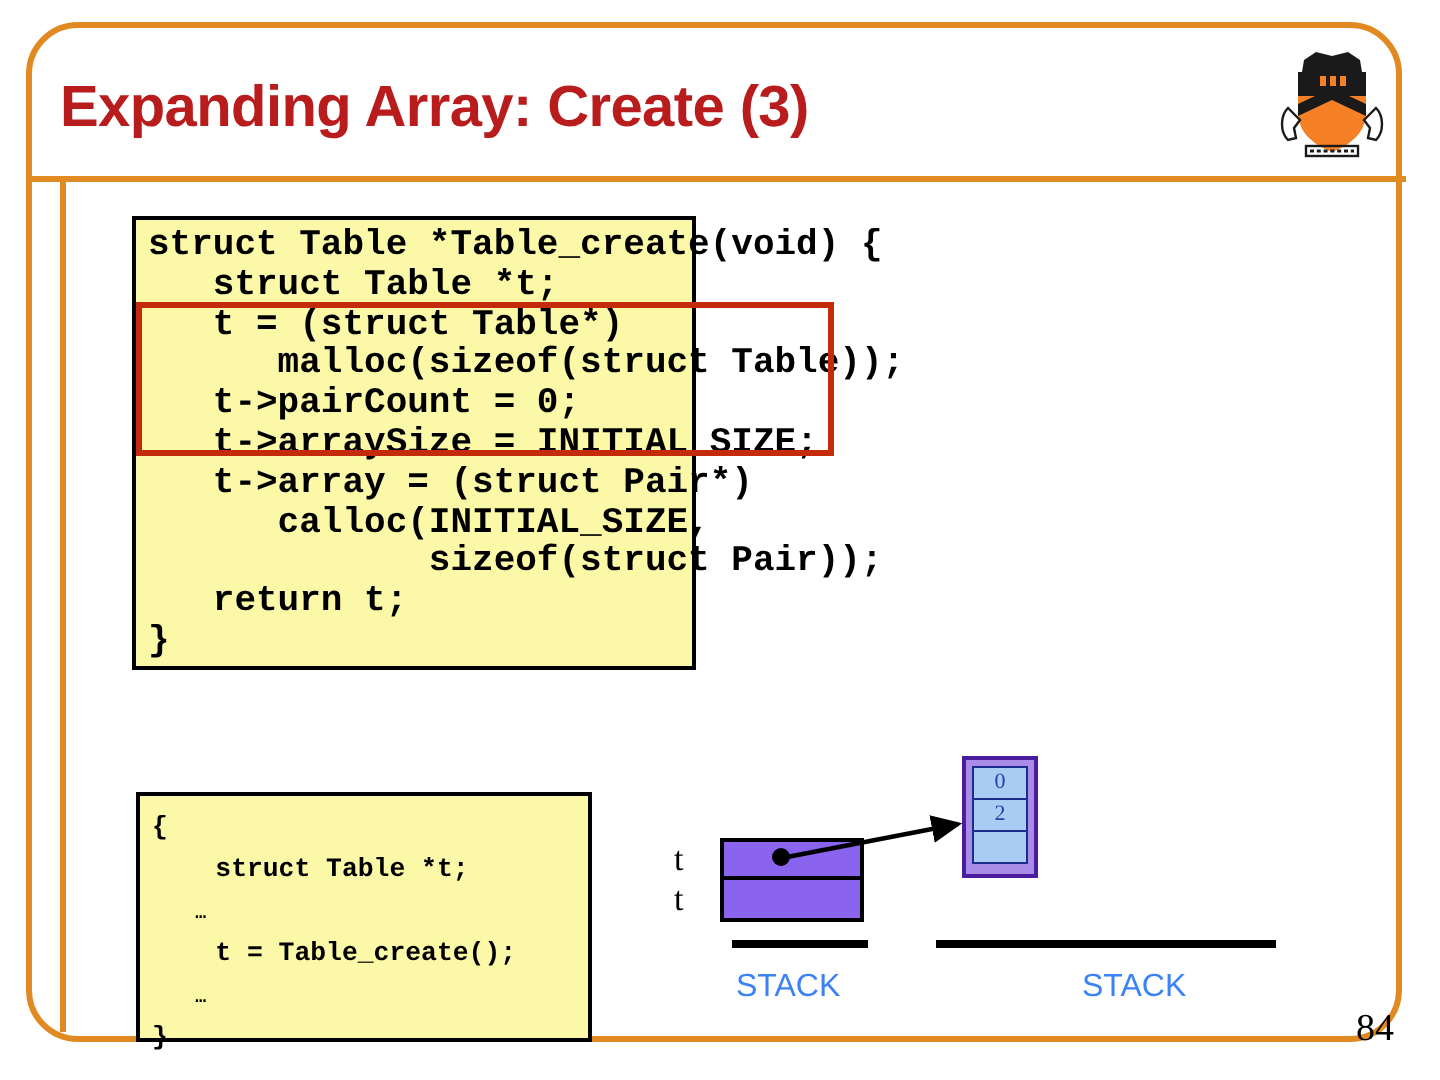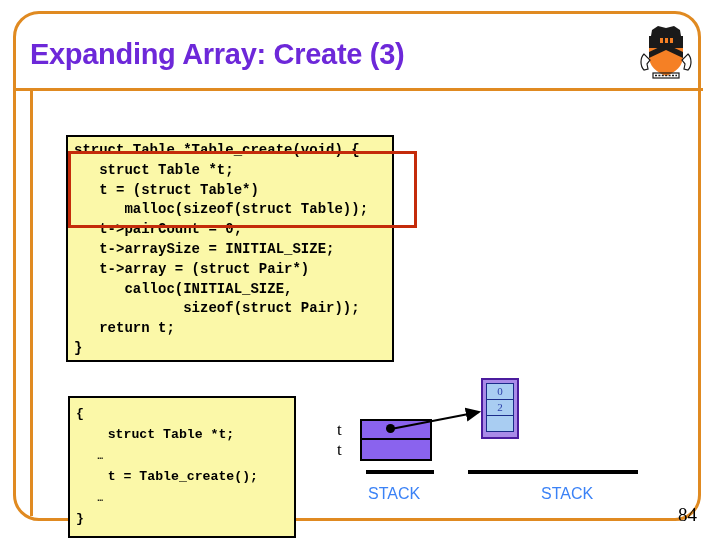--- a/index.html
+++ b/index.html
@@ -45,21 +45,21 @@
     background: #E08A21;
   }
 
   
   .slide-title {
     position: absolute;
     left: 30px;
     top: 38px;
     font-size: 29px;
     font-weight: bold;
-    color: #6d28d9;
+    color: #b91c1c;
     letter-spacing: -0.3px;
     white-space: nowrap;
   }
 
   
   .shield {
     position: absolute;
     left: 636px;
     top: 22px;
     width: 60px;
@@ -73,32 +73,31 @@
     border: 2px solid #000000;
     box-sizing: border-box;
     font-family: "Liberation Mono", "DejaVu Sans Mono", monospace;
     font-weight: bold;
     color: #000000;
     white-space: pre;
   }
   #code-main {
     left: 66px;
     top: 108px;
-    width: 328px;
+    width: 282px;
     height: 227px;
-    font-size: 14px;
+    font-size: 18px;
     line-height: 19.8px;
     padding: 4px 0 0 6px;
-    margin-top: 27px;
   }
   #code-caller {
     left: 68px;
     top: 396px;
     width: 228px;
-    height: 142px;
+    height: 125px;
     font-size: 13.2px;
     line-height: 21px;
     padding: 5px 0 0 6px;
   }
   .ellipsis-line {
     font-size: 9px;
     line-height: 18px;
   }
 
   

